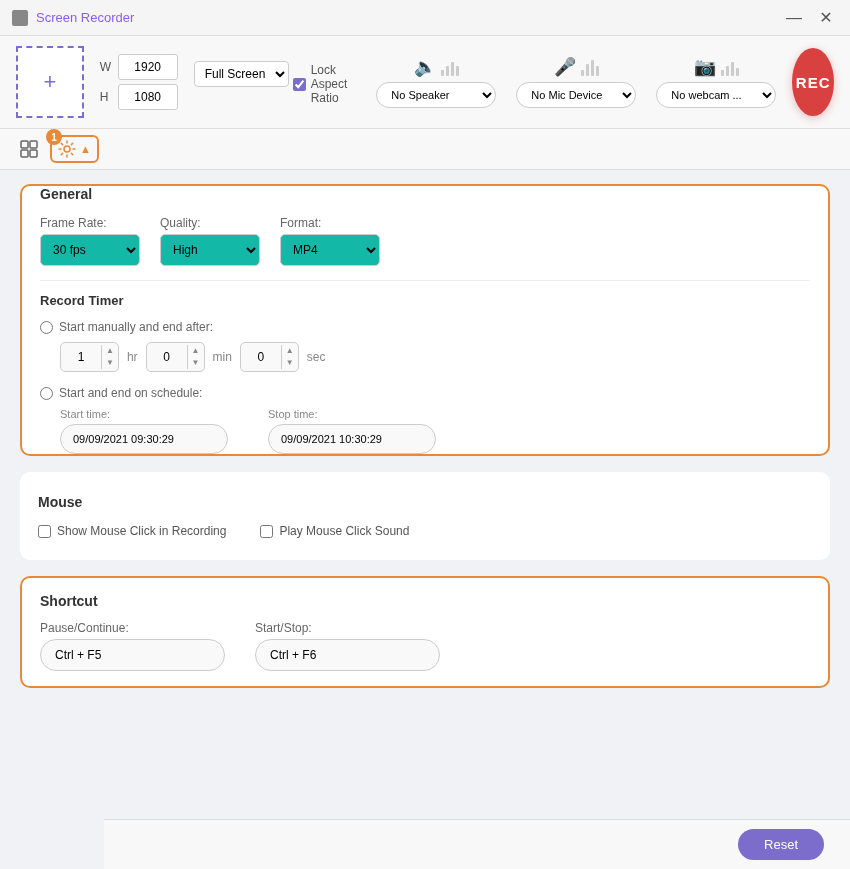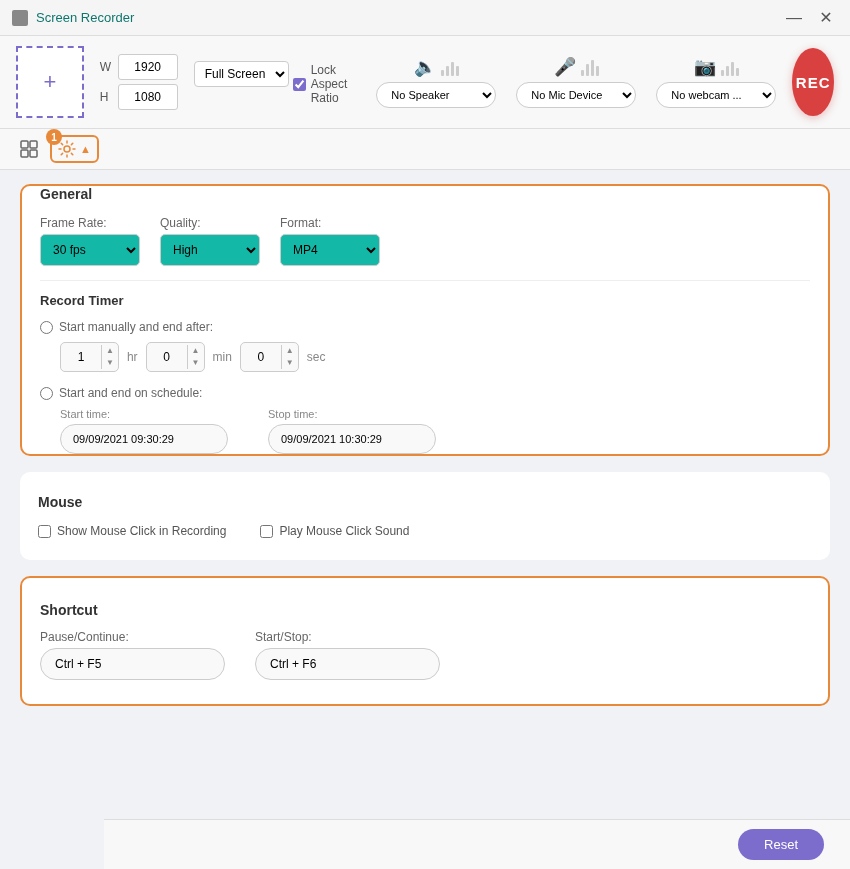--- a/index.html
+++ b/index.html
@@ -19,21 +19,21 @@
       display: flex;
       align-items: center;
       justify-content: space-between;
       padding: 0 12px;
     }
     .title-bar-left {
       display: flex;
       align-items: center;
       gap: 8px;
       font-size: 13px;
-      color: #0f766e;
+      color: #8b5cf6;
     }
     .title-bar-icon {
       width: 16px; height: 16px;
       background: #888;
       border-radius: 2px;
     }
     .title-bar-controls {
       display: flex;
       gap: 8px;
     }
@@ -387,21 +387,21 @@
       color: #555;
     }
     .checkbox-input {
       accent-color: #7c6ccc;
     }
 
     .shortcut-card {
       background: #fff;
       border-radius: 10px;
       border: 2px solid #e8893a;
-      padding: 24px 18px;
+      padding: 15px 18px;
     }
     .shortcut-title {
       font-size: 14px;
       font-weight: bold;
       color: #333;
       margin-bottom: 12px;
     }
     .shortcut-row {
       display: flex;
       align-items: center;

